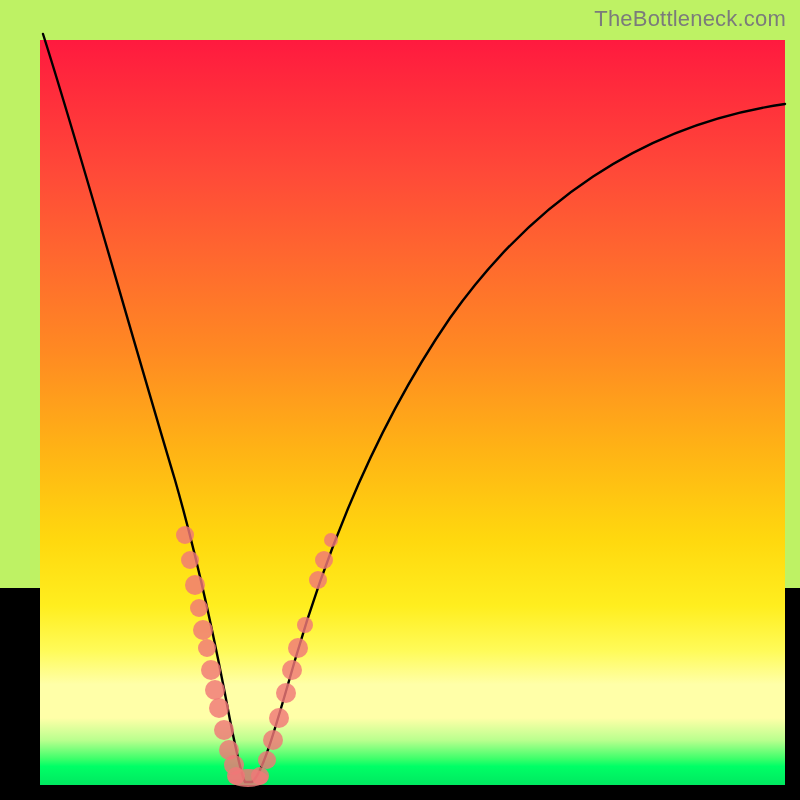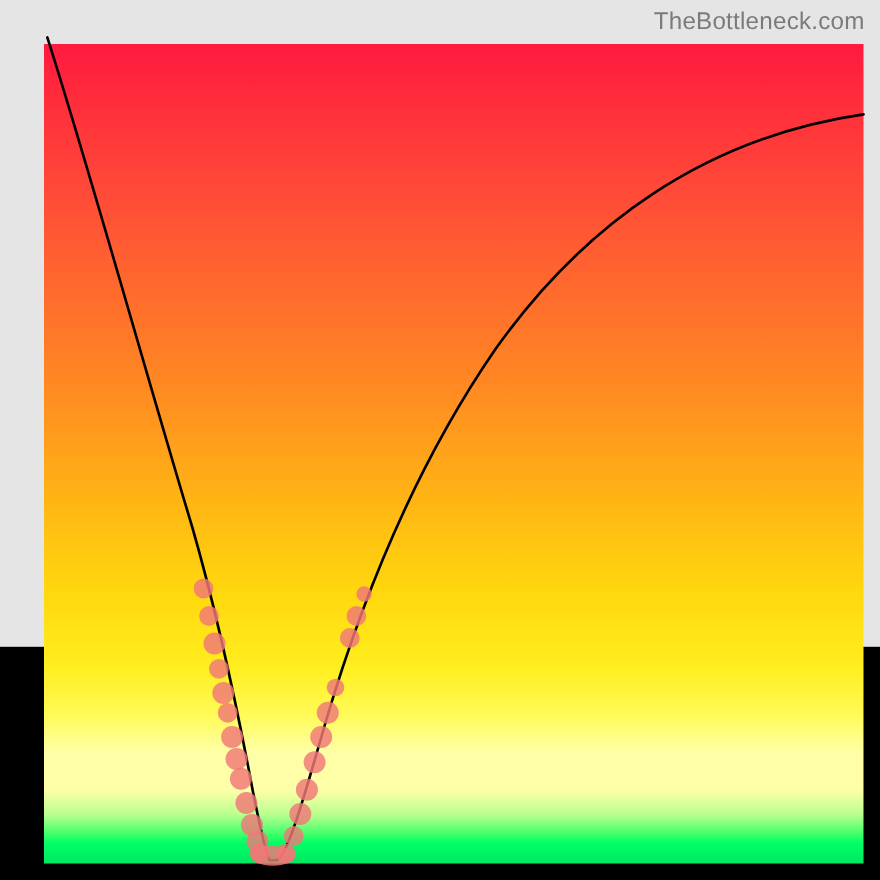--- a/index.html
+++ b/index.html
@@ -9,21 +9,21 @@
     height: 800px;
     background: #000;
     overflow: hidden;
     font-family: Arial, Helvetica, sans-serif;
   }
   .frame {
     position: absolute;
     left: 0; top: 0;
     width: 800px;
     height: 588px;
-    background: #e5e5e5;
+    background: #bef264;
   }
   .plot-area {
     position: absolute;
     left: 40px;
     top: 40px;
     width: 745px;
     height: 745px;
     
     background:
       linear-gradient(to bottom,

